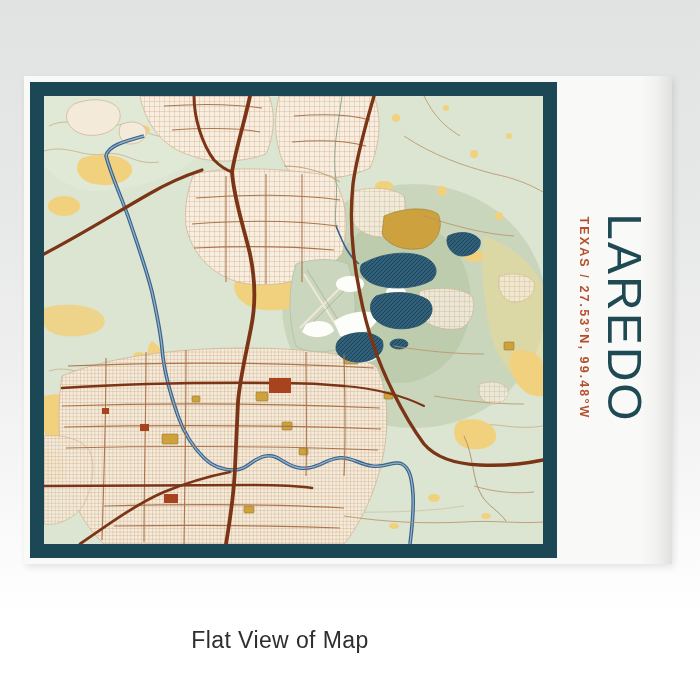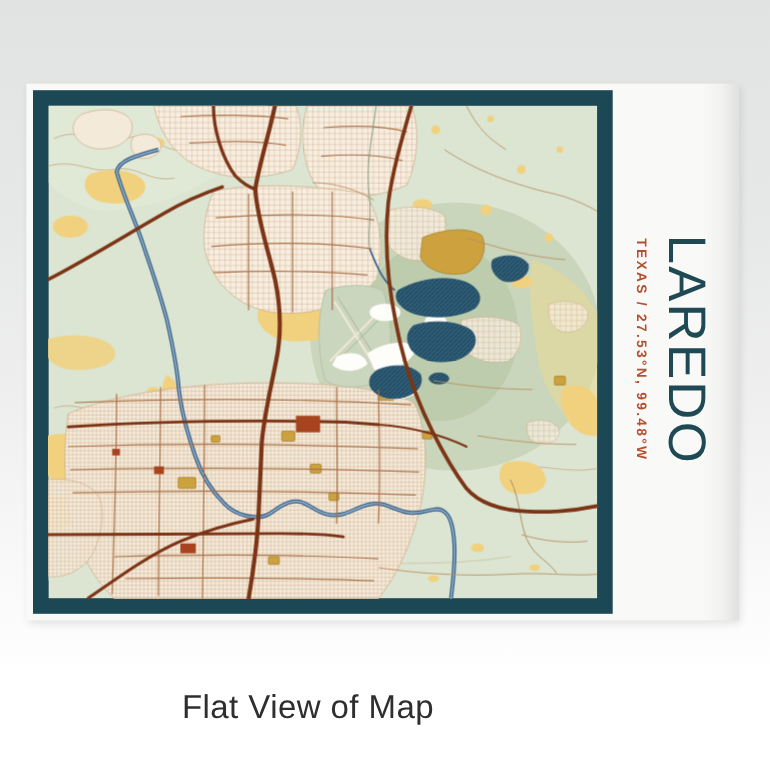--- a/index.html
+++ b/index.html
@@ -37,21 +37,21 @@
   .print-title{
     font-size:48px;letter-spacing:2px;color:#1f4a54;
     font-weight:400;line-height:1;
   }
   .print-subtitle{
     margin-top:9px;font-size:12.5px;letter-spacing:2.1px;
     color:#b5502d;font-weight:700;
   }
   .caption{
     position:absolute;left:0;top:627px;width:560px;text-align:center;
-    font-size:30px;color:#2e2e2e;letter-spacing:0.4px;
+    font-size:23px;color:#2e2e2e;letter-spacing:0.4px;
   }
 </style>
 </head>
 <body>
 
 <div class="stage">
   <div class="print-card">
 
     <div class="map-frame">
       <svg viewBox="0 0 499 448" xmlns="http://www.w3.org/2000/svg">

